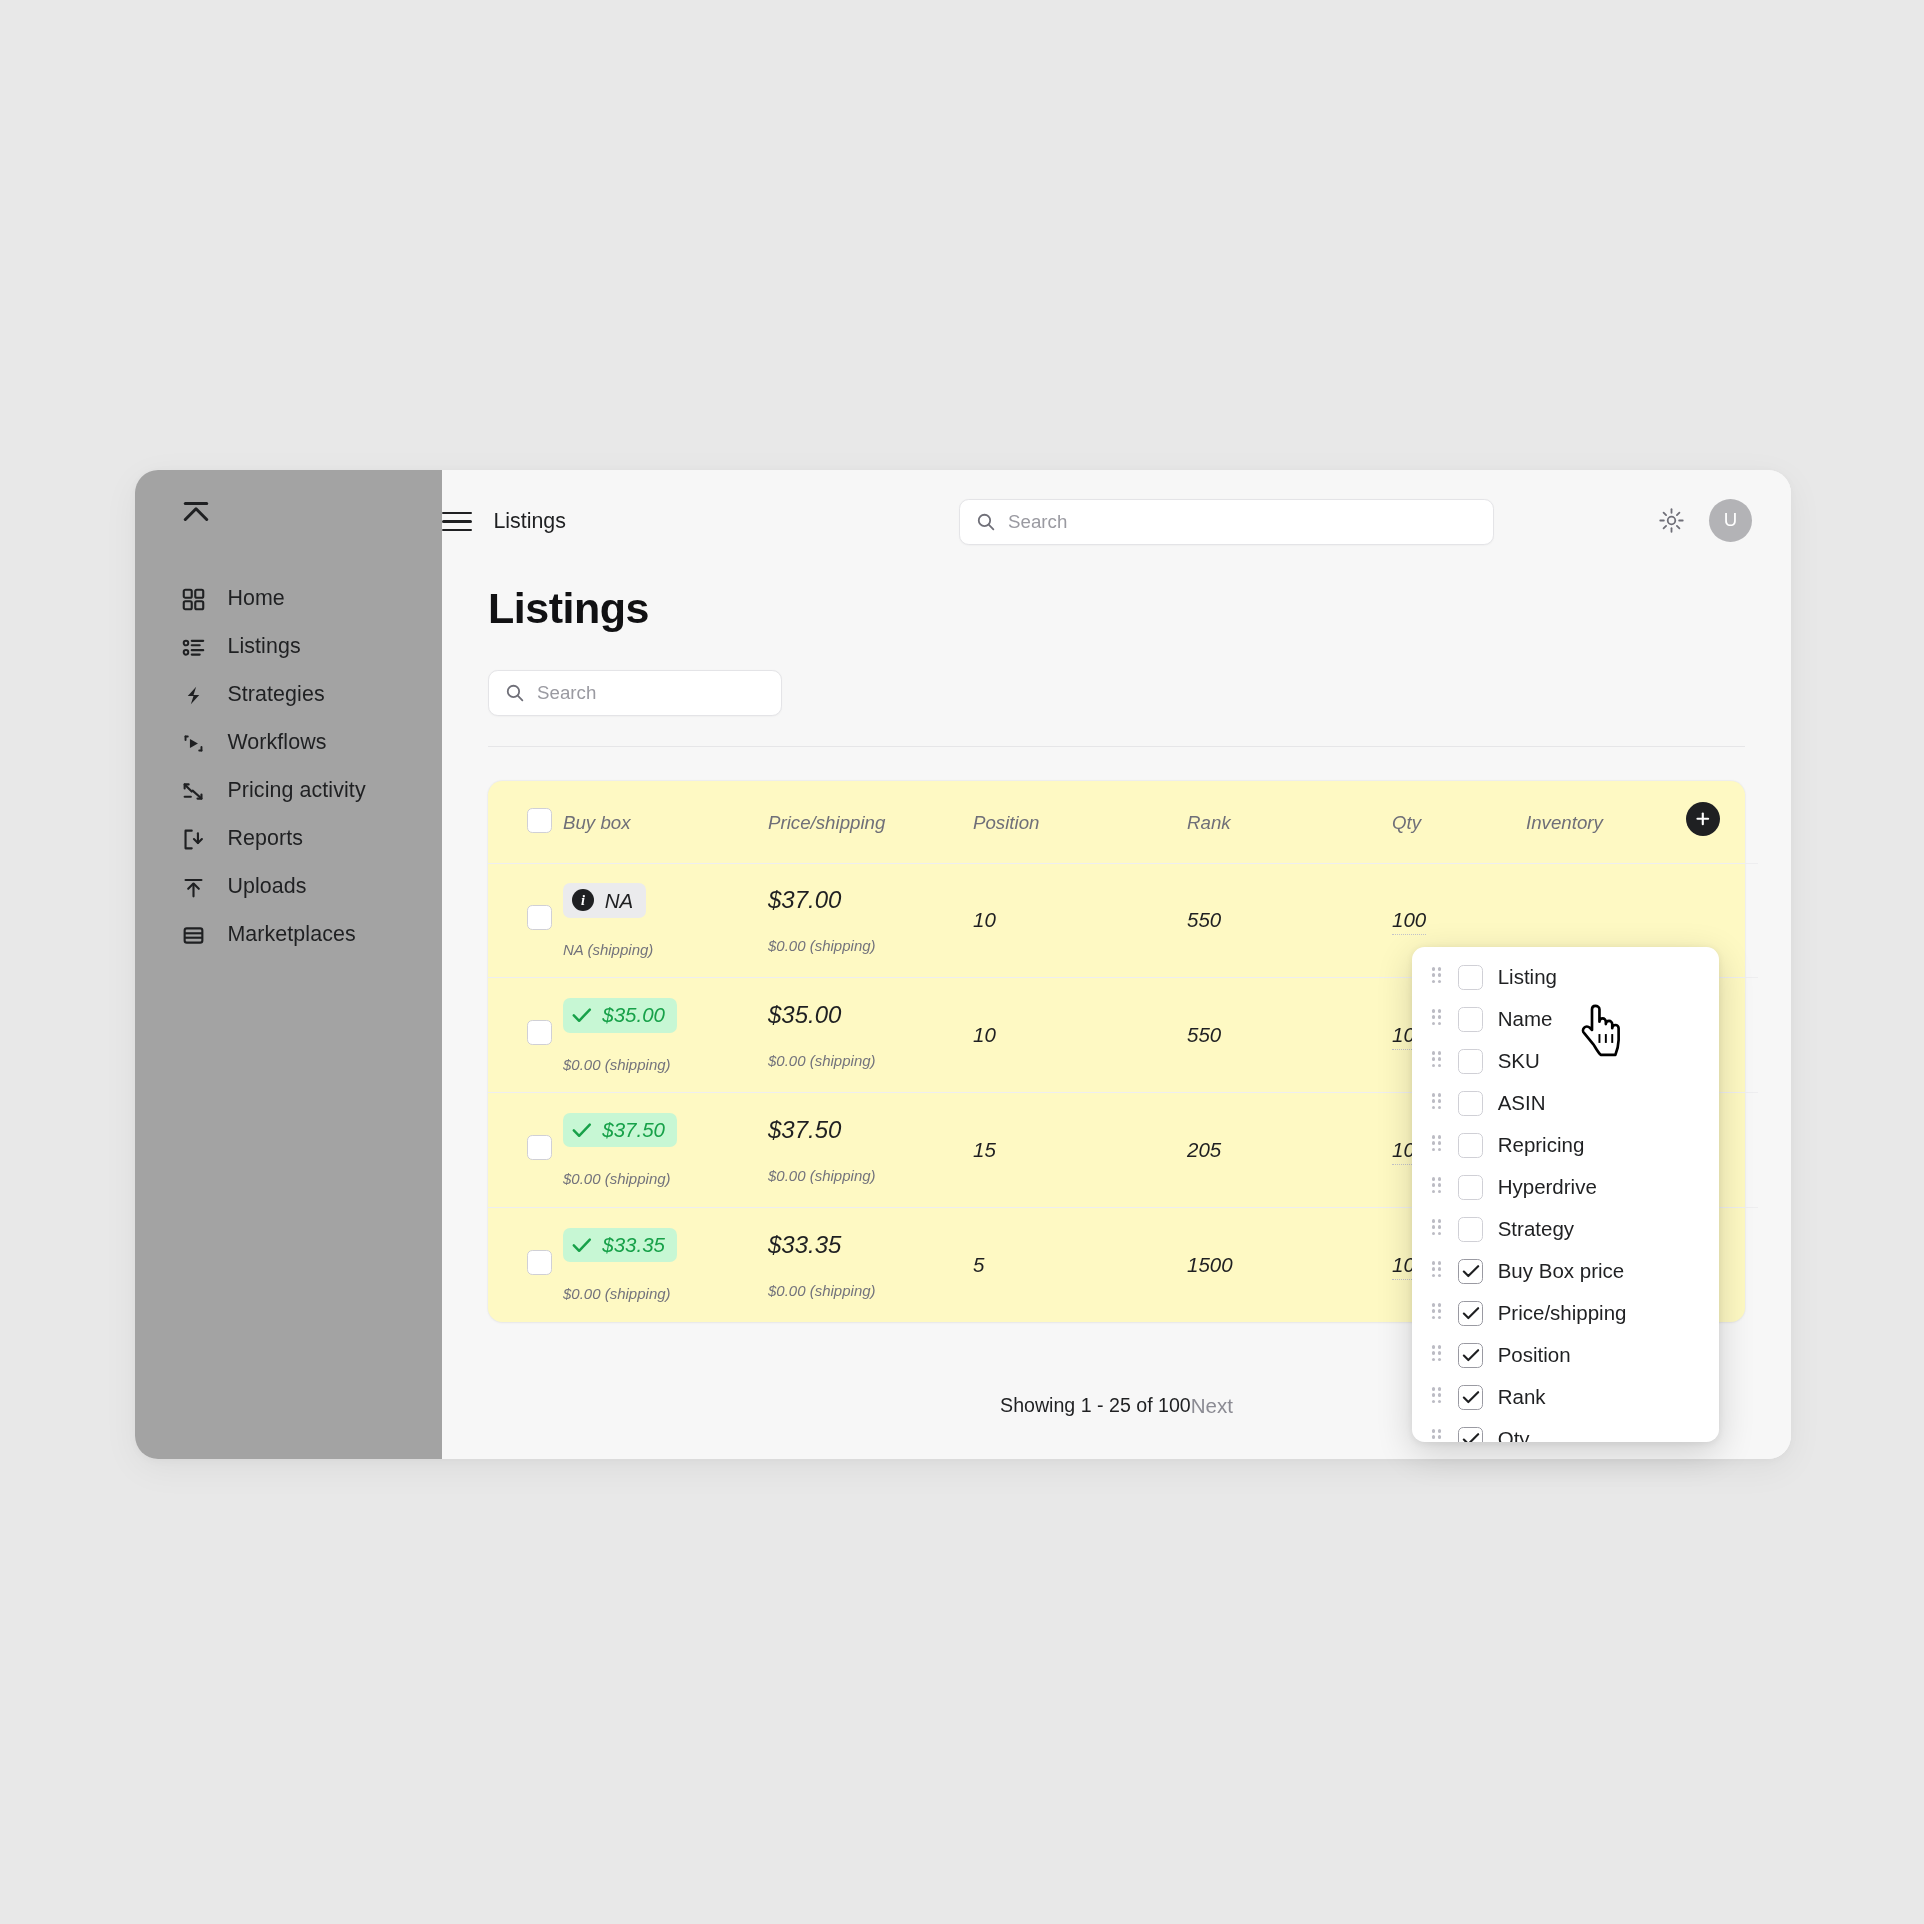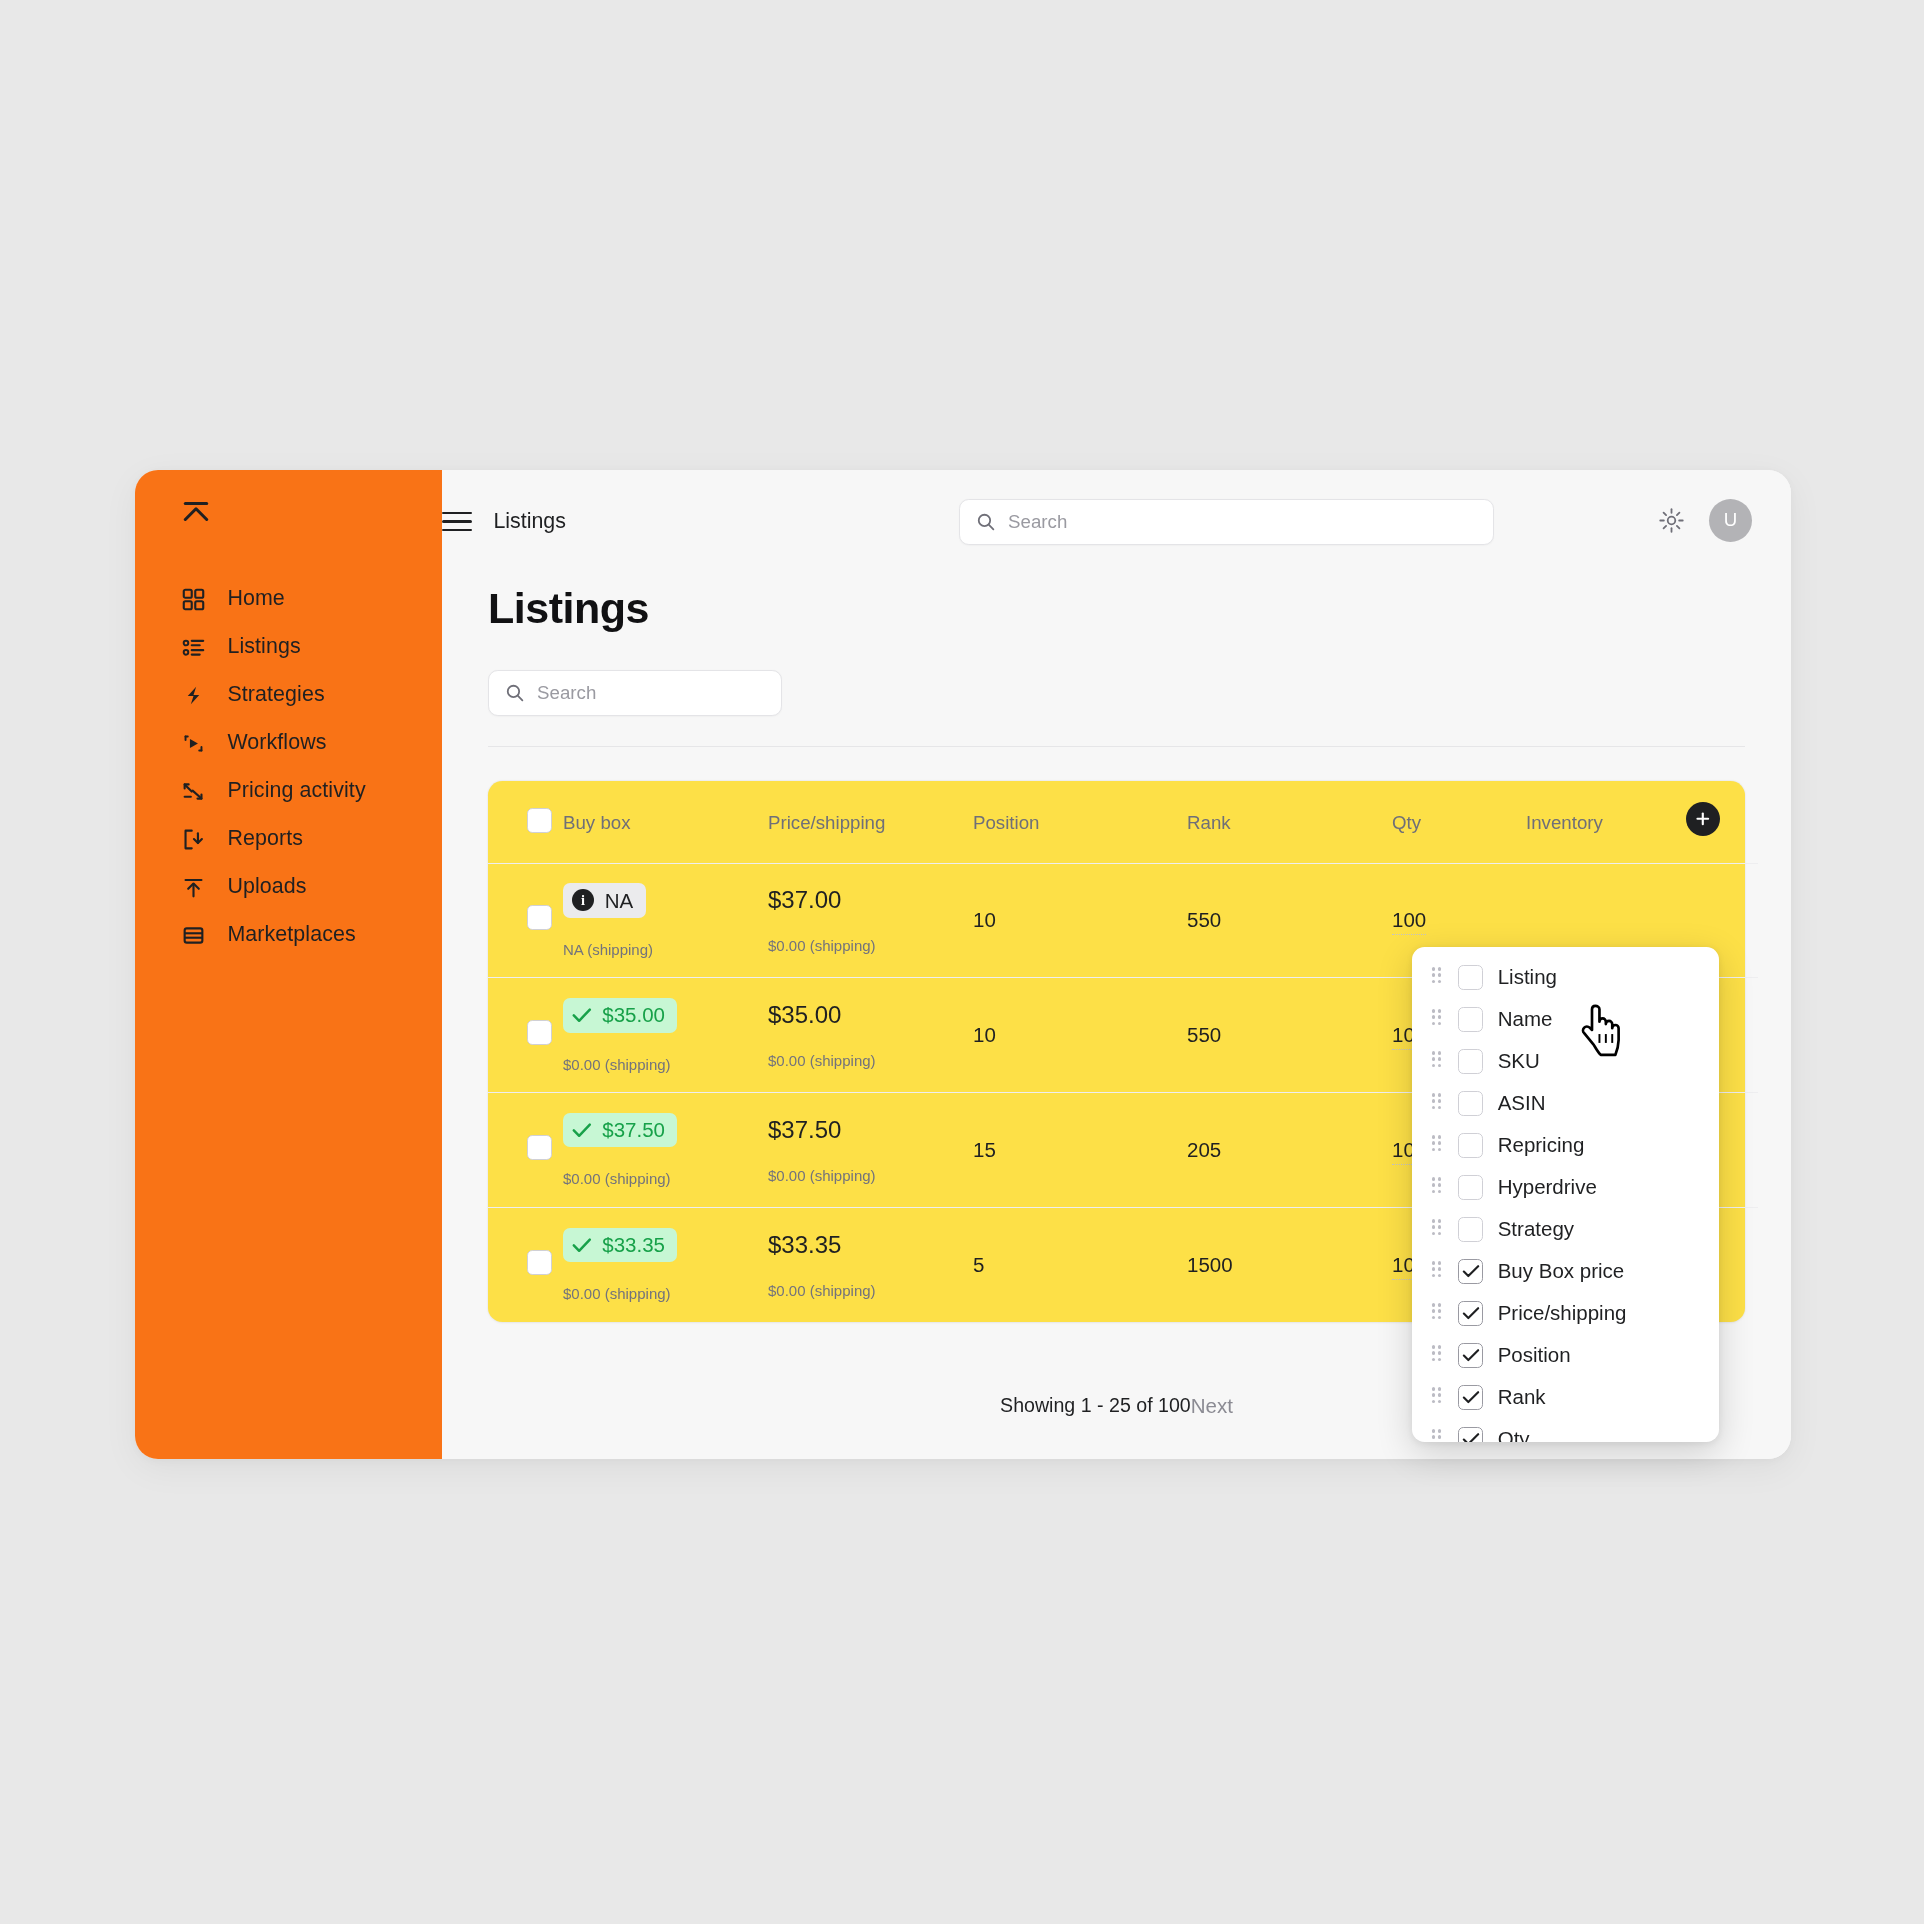--- a/index.html
+++ b/index.html
@@ -28,21 +28,21 @@
     border-radius: 23px;
     box-shadow: 0 9px 36px rgba(0,0,0,0.055), 0 1.8px 9px rgba(0,0,0,0.03);
     overflow: hidden;
     display: flex;
   }
 
   
   .sidebar {
     width: 307px;
     flex: 0 0 307px;
-    background: #f97316;
+    background: #a3a3a3;
     padding: 0;
     position: relative;
   }
 
   .collapse-btn {
     position: absolute;
     left: 36px;
     top: 18px;
     width: 50px;
     height: 50px;
@@ -243,24 +243,25 @@
 
   .count-row {
     margin: 27px 0 0 46px;
     font-size: 19.6px;
     color: #1f2022;
   }
 
   
   .table-card {
     margin: 34px 46px 0 46px;
-    background: #fde047;
+    background: #fef9c3;
     border-radius: 14.3px;
     box-shadow: 0 0.9px 2.7px rgba(0,0,0,0.05), 0 0 0 0.9px rgba(0,0,0,0.018);
     position: relative;
+    font-style: italic;
   }
 
   table.grid { width: 100%; border-collapse: collapse; table-layout: fixed; }
 
   table.grid th {
     text-align: left;
     font-weight: normal;
     font-size: 18.7px;
     color: #6f6f78;
     padding: 27px 0 25px 0;

